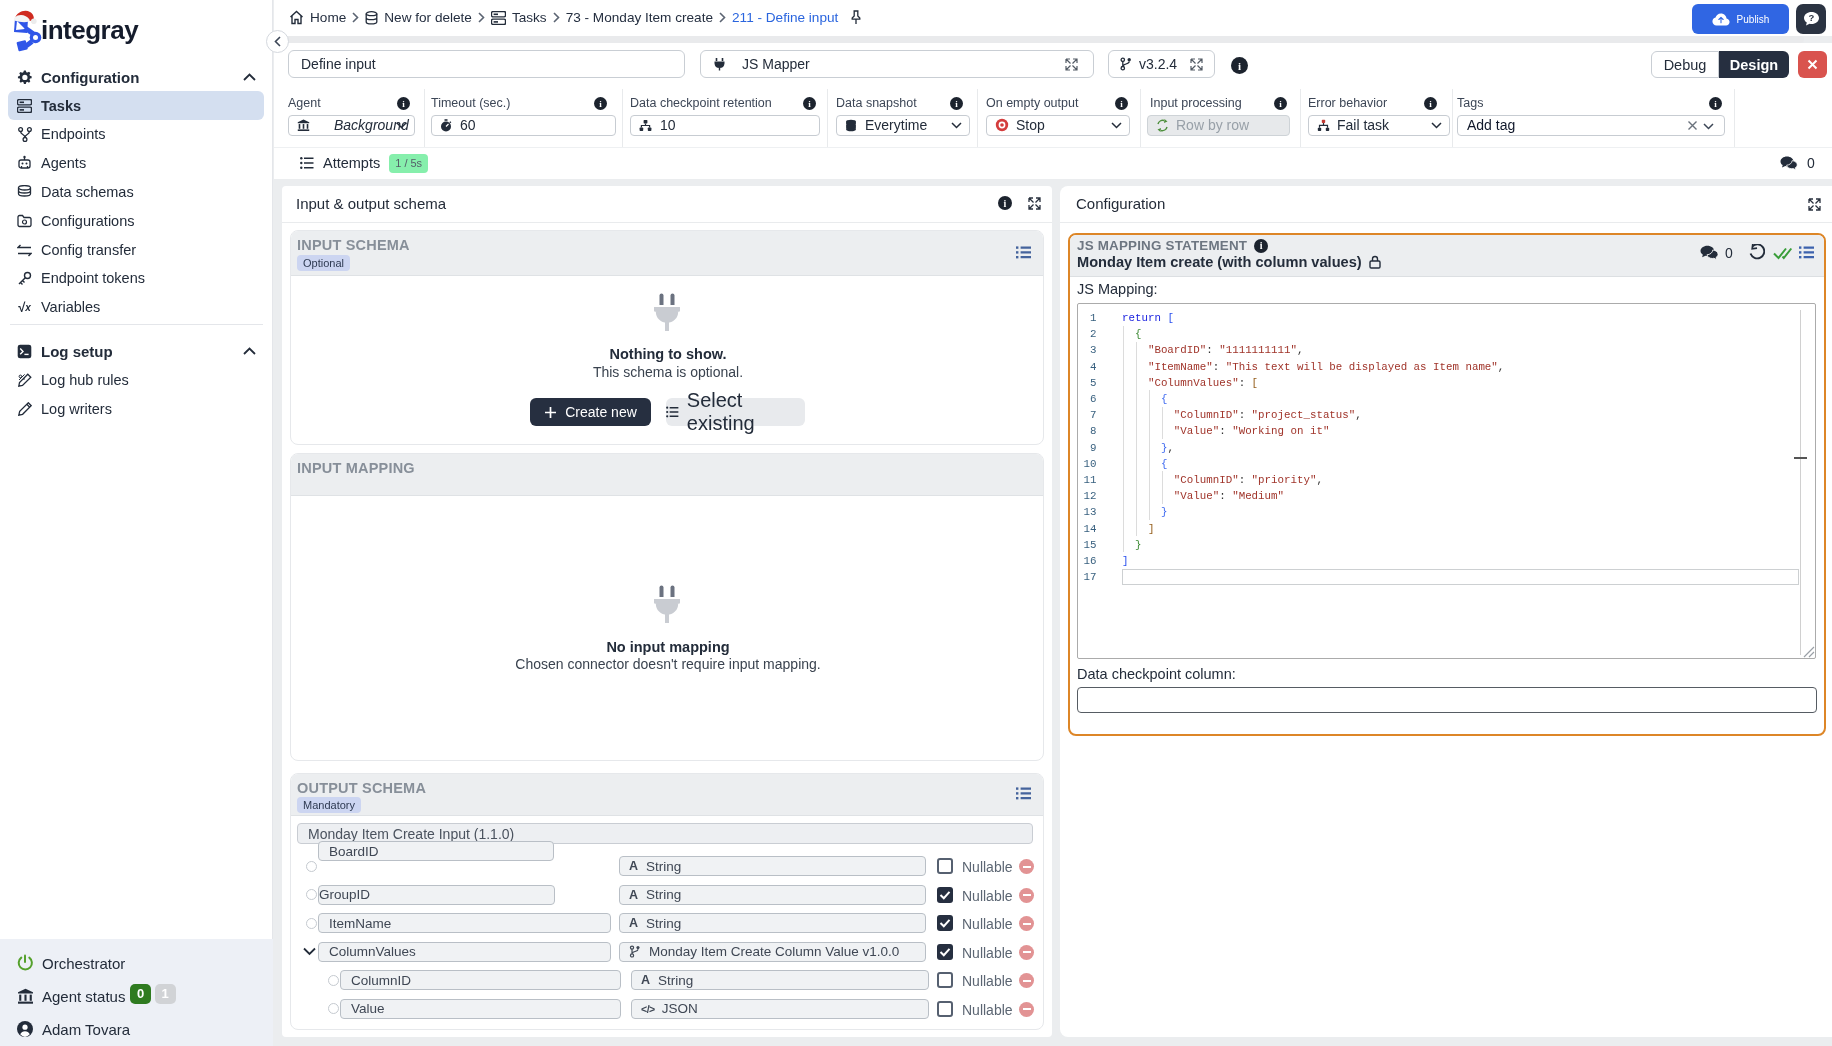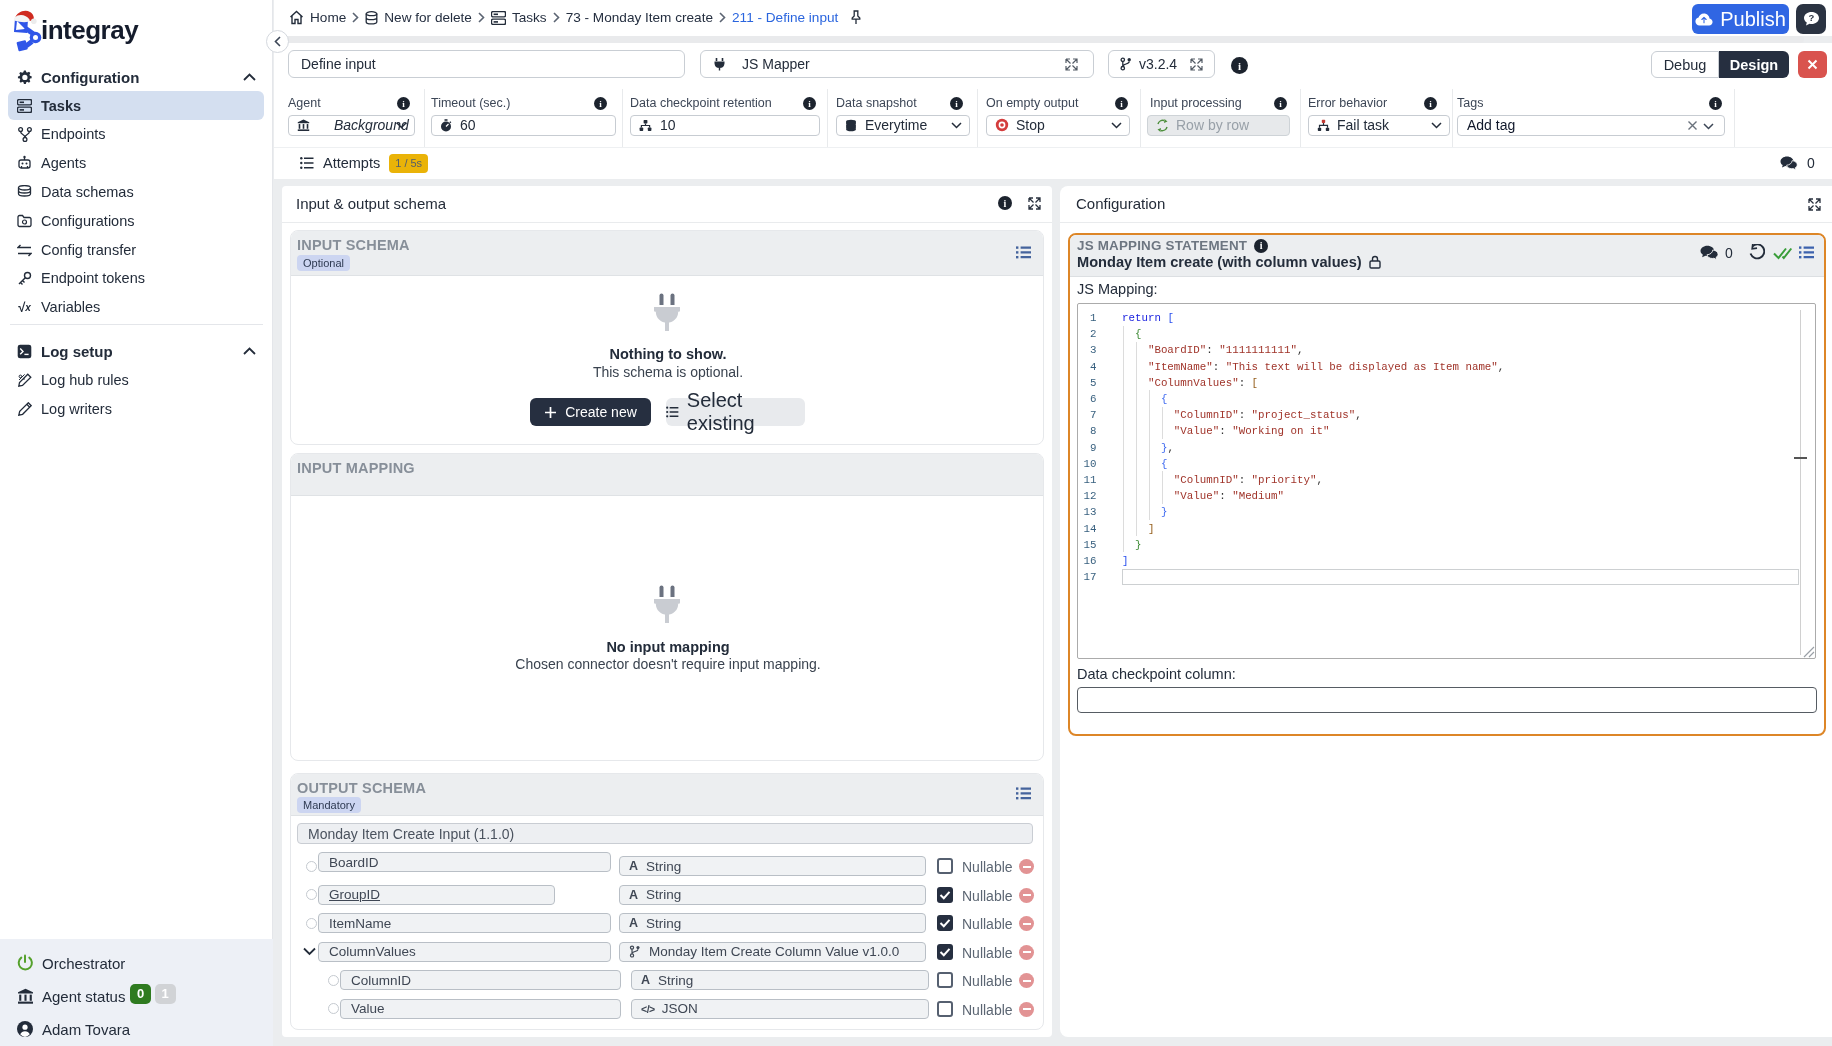--- a/index.html
+++ b/index.html
@@ -274,21 +274,21 @@
     <span class="crumblink">211 - Define input</span>
     <svg style="margin-left:6px;" width="12" height="15" viewBox="0 0 12 15">
         <path d="M3.5 1 H8.5 M4.2 1 V6 L2.2 8 V9.2 H9.8 V8 L7.8 6 V1 M6 9.2 V14" fill="none" stroke="#232c3a" stroke-width="1.3"></path>
       </svg>
   </div>
 
   <div class="abs flex" style="left:1418px;top:4px;width:97px;height:30px;background:#3066e3;border-radius:6px;justify-content:center;gap:7px;">
     <svg width="18" height="15" viewBox="0 0 16 14">
         <path fill-rule="evenodd" fill="#fff" d="M8 1.5a5.53 5.53 0 00-3.594 1.342c-.766.66-1.321 1.52-1.464 2.383C1.266 5.595 0 7.055 0 8.818 0 10.866 1.708 12.5 3.781 12.5h8.906C14.502 12.5 16 11.07 16 9.273c0-1.636-1.242-2.969-2.834-3.194C12.923 3.499 10.69 1.5 8 1.5zm2.354 5.146a.5.5 0 01-.708.708L8.5 6.207V10a.5.5 0 01-1 0V6.207L6.354 7.354a.5.5 0 11-.708-.708l2-2a.5.5 0 01.708 0l2 2z"></path>
       </svg>
-    <span style="color:#fff;font-size:20px;">Publish</span>
+    <span style="color:#fff;font-size:10px;">Publish</span>
   </div>
   <div class="abs flex" style="left:1522px;top:4px;width:30px;height:30px;background:#2b3342;border-radius:7px;justify-content:center;">
     <svg width="17" height="16" viewBox="0 0 17 16">
         <path d="M8.5 1 C12.6 1 16 3.6 16 7 C16 10.4 12.6 13 8.5 13 C7.9 13 7.2 12.9 6.6 12.8 L3 14.6 L3.8 11.6 C2.1 10.5 1 8.9 1 7 C1 3.6 4.4 1 8.5 1 Z" fill="#fff"></path>
         <text x="8.5" y="10.2" text-anchor="middle" font-size="9.5" font-weight="bold" fill="#2b3342" font-family="Liberation Sans">?</text>
       </svg>
   </div>
 </div>
 <div id="grayband"></div>
 <div id="headwhite">
@@ -462,21 +462,21 @@
 
   <div class="abs" style="left:0;top:104px;width:1558px;height:1px;background:#eef0f2;"></div>
   <div class="abs flex" style="left:26px;top:104px;height:32px;gap:9px;">
     <svg width="14" height="12" viewBox="0 0 14 12">
         <circle cx="1.3" cy="1.3" r="1.2" fill="#232c3a"></circle>
         <circle cx="1.3" cy="6" r="1.2" fill="#232c3a"></circle>
         <circle cx="1.3" cy="10.7" r="1.2" fill="#232c3a"></circle>
         <path d="M4 1.3 H13.5 M4 6 H13.5 M4 10.7 H13.5" stroke="#232c3a" stroke-width="1.5"></path>
       </svg>
     <span style="font-size:14.5px;color:#232c3a;">Attempts</span>
-    <span class="flex" style="height:19px;background:#eab308;border-radius:4px;padding:0 6px;font-size:11px;color:#555e69;">1 / 5s</span>
+    <span class="flex" style="height:19px;background:#86efac;border-radius:4px;padding:0 6px;font-size:11px;color:#555e69;">1 / 5s</span>
   </div>
   <div class="abs flex" style="left:1506px;top:104px;height:32px;gap:8px;">
     <svg width="19" height="15" viewBox="0 0 19 15">
         <path d="M7 0.5 C10.6 0.5 13.5 2.7 13.5 5.4 C13.5 8.1 10.6 10.3 7 10.3 C6.4 10.3 5.8 10.2 5.3 10.1 L2 11.6 L2.7 9.1 C1.2 8.2 0.5 6.9 0.5 5.4 C0.5 2.7 3.4 0.5 7 0.5 Z" fill="#232c3a"></path>
         <path d="M12.2 4.6 C15 4.9 17.2 6.6 17.2 8.7 C17.2 9.9 16.5 11 15.3 11.7 L15.9 13.8 L13.2 12.5 C12.8 12.6 12.3 12.7 11.8 12.7 C9.1 12.7 6.9 11.2 6.6 9.2 C9.6 9.1 12 7.1 12.2 4.6 Z" fill="#232c3a" stroke="#fff" stroke-width="0.8"></path>
       </svg>
     <span style="font-size:14px;color:#232c3a;">0</span>
   </div>
 </div>
 <div id="lpanel">
@@ -548,28 +548,28 @@
       <svg class="listicon" style="top:13px;" width="15" height="13" viewBox="0 0 15 13">
           <rect x="0" y="0.4" width="2.4" height="2.4" fill="#44639c"></rect>
           <rect x="0" y="5.2" width="2.4" height="2.4" fill="#44639c"></rect>
           <rect x="0" y="10" width="2.4" height="2.4" fill="#44639c"></rect>
           <path d="M4.6 1.6 H15 M4.6 6.4 H15 M4.6 11.2 H15" stroke="#44639c" stroke-width="2.2"></path>
         </svg>
     </div>
     <div class="abs flex" style="left:6px;top:49px;width:736px;height:21px;background:#edeff2;border:1px solid #c9cdd3;border-radius:4px;padding-left:10px;font-size:14px;color:#4a525e;">Monday Item Create Input (1.1.0)</div>
 
     <div class="radio" style="left:15px;top:86.5px;"></div>
-    <div class="rowinp" style="left:27px;top:78px;width:293px;padding-left:10px;">BoardID</div>
+    <div class="rowinp" style="left:27px;top:67px;width:236px;padding-left:10px;">BoardID</div>
     <div class="rowinp" style="left:328px;top:82px;width:307px;padding-left:9px;"><b style="font-size:12.5px;margin-right:8px;">A</b> String</div>
     <div class="cbx un" style="left:646px;top:84px;"></div>
     <div class="nultx" style="left:671px;top:85px;">Nullable</div>
     <div class="minus" style="left:728px;top:85px;"></div>
 
     <div class="radio" style="left:15px;top:115px;"></div>
-    <div class="rowinp" style="left:27px;top:110.5px;width:237px;padding-left:10px;text-decoration:underline;">GroupID</div>
+    <div class="rowinp" style="left:27px;top:110.5px;width:237px;padding-left:0;">GroupID</div>
     <div class="rowinp" style="left:328px;top:110.5px;width:307px;padding-left:9px;"><b style="font-size:12.5px;margin-right:8px;">A</b> String</div>
     <div class="cbx ck" style="left:646px;top:112.5px;">
         <svg width="16" height="16" viewBox="0 0 16 16">
           <path d="M3.5 8 L6.8 11.2 L12.5 4.8" stroke="#fff" stroke-width="2" fill="none"></path>
         </svg>
       </div>
     <div class="nultx" style="left:671px;top:113.5px;">Nullable</div>
     <div class="minus" style="left:728px;top:113.5px;"></div>
 
     <div class="radio" style="left:15px;top:143.5px;"></div>

